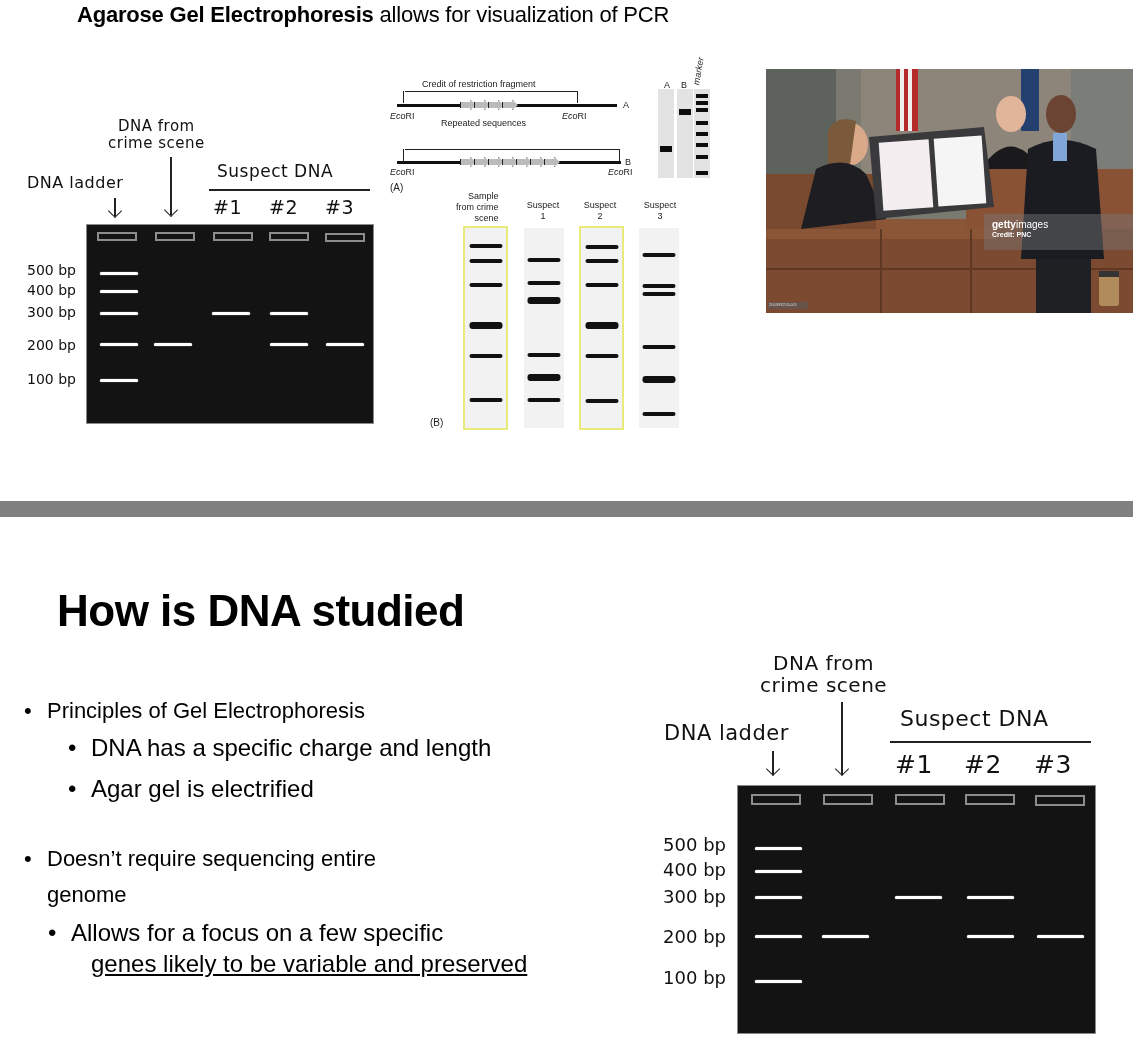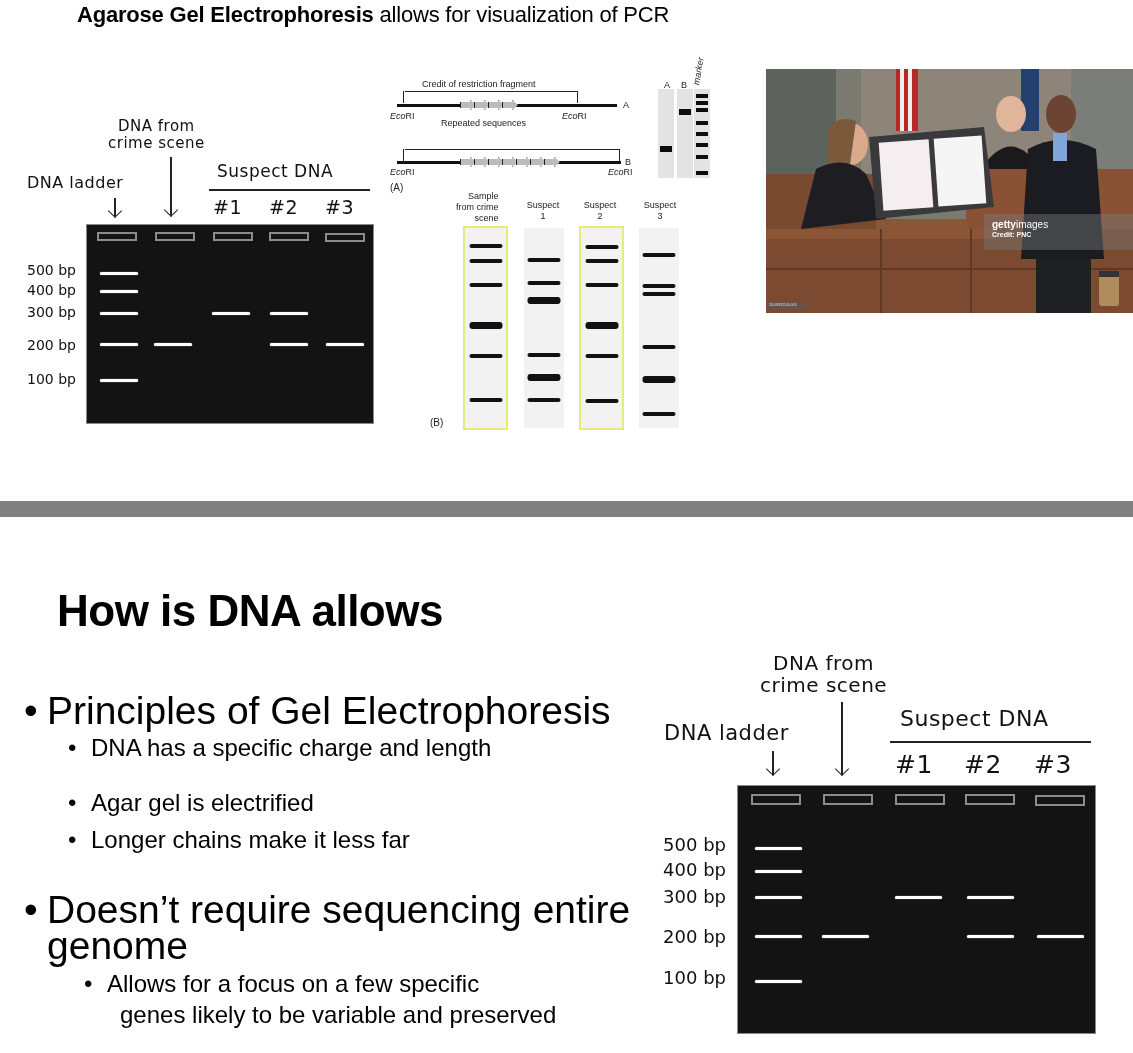--- a/index.html
+++ b/index.html
@@ -37,21 +37,21 @@
   .rflp-band.thick { height: 7px; }
 
   
   .photo { left: 766px; top: 69px; width: 367px; height: 244px; overflow: hidden; background: #6d6a62; }
 
   
   .separator { left: 0; top: 501px; width: 1133px; height: 16px; background: #808080; }
 
   
   .title2 { left: 57px; top: 586px; font-size: 44px; font-weight: bold; letter-spacing: -0.5px; white-space: nowrap; }
-  .bullet-l1 { font-size: 39px; white-space: nowrap; line-height: 36px; }
+  .bullet-l1 { font-size: 22px; white-space: nowrap; line-height: 36px; }
   .bullet-l2 { font-size: 24px; white-space: nowrap; line-height: 31px; }
   .dot { display: inline-block; }
 </style>
 </head>
 <body>
 
 <div class="abs top-heading"><b>Agarose Gel Electrophoresis</b><span> allows for visualization of PCR</span></div>
 
 <div class="abs" style="left:0;top:110px;width:380px;height:320px;">
   <div class="abs hand" style="left:108px;top:8px;font-size:15px;line-height:17px;text-align:center;">
@@ -249,32 +249,31 @@
   </svg>
   <div class="abs" style="left:218px;top:145px;width:149px;height:36px;background:rgba(120,120,120,0.45);padding:5px 8px;color:#fff;">
     <div style="font-size:10px;font-weight:bold;line-height:11px;white-space:nowrap;"><span>getty</span><span style="font-weight:normal;">images</span></div>
     <div style="font-size:7px;font-weight:bold;line-height:10px;">Credit: PNC</div>
   </div>
   <div class="abs" style="left:3px;top:233px;font-size:4px;color:#ddd;">200393253-001</div>
 </div>
 
 <div class="abs separator"></div>
 
-<div class="abs title2">How is DNA allows</div>
+<div class="abs title2">How is DNA studied</div>
 
 <div class="abs" style="left:24px;top:693px;width:600px;">
   <div class="bullet-l1"><span class="dot" style="width:23px;">•</span><span>Principles of Gel Electrophoresis</span></div>
   <div class="bullet-l2" style="margin-left:44px;margin-top:3px;"><span class="dot" style="width:23px;">•</span><span>DNA has a specific charge and length</span></div>
-  <div class="bullet-l2" style="margin-left:44px;margin-top:24px;"><span class="dot" style="width:23px;">•</span><span>Agar gel is electrified</span></div>
-  <div class="bullet-l2" style="margin-left:44px;margin-top:6px;"><span class="dot" style="width:23px;">•</span><span>Longer chains make it less far</span></div>
+  <div class="bullet-l2" style="margin-left:44px;margin-top:10px;"><span class="dot" style="width:23px;">•</span><span>Agar gel is electrified</span></div>
 
   <div class="bullet-l1" style="margin-top:37px;"><span class="dot" style="width:23px;">•</span><span>Doesn’t require sequencing entire</span></div>
   <div class="bullet-l1" style="margin-left:23px;">genome</div>
-  <div class="bullet-l2" style="margin-left:60px;margin-top:4px;"><span class="dot" style="width:23px;">•</span><span>Allows for a focus on a few specific</span></div>
-  <div class="bullet-l2" style="margin-left:96px;">genes likely to be variable and preserved</div>
+  <div class="bullet-l2" style="margin-left:24px;margin-top:4px;"><span class="dot" style="width:23px;">•</span><span>Allows for a focus on a few specific</span></div>
+  <div class="bullet-l2" style="margin-left:67px;text-decoration:underline;">genes likely to be variable and preserved</div>
 </div>
 
 <div class="abs" style="left:630px;top:640px;width:503px;height:413px;">
   <div class="abs hand" style="left:130px;top:12px;font-size:20px;line-height:22px;text-align:center;">
     <div>DNA from</div>
     <div>crime scene</div>
   </div>
   <div class="abs hand" style="left:270px;top:66px;font-size:22px;">Suspect DNA</div>
   <div class="underline" style="left:260px;top:101px;width:201px;"></div>
   <div class="abs hand" style="left:34px;top:81px;font-size:21px;">DNA ladder</div>

